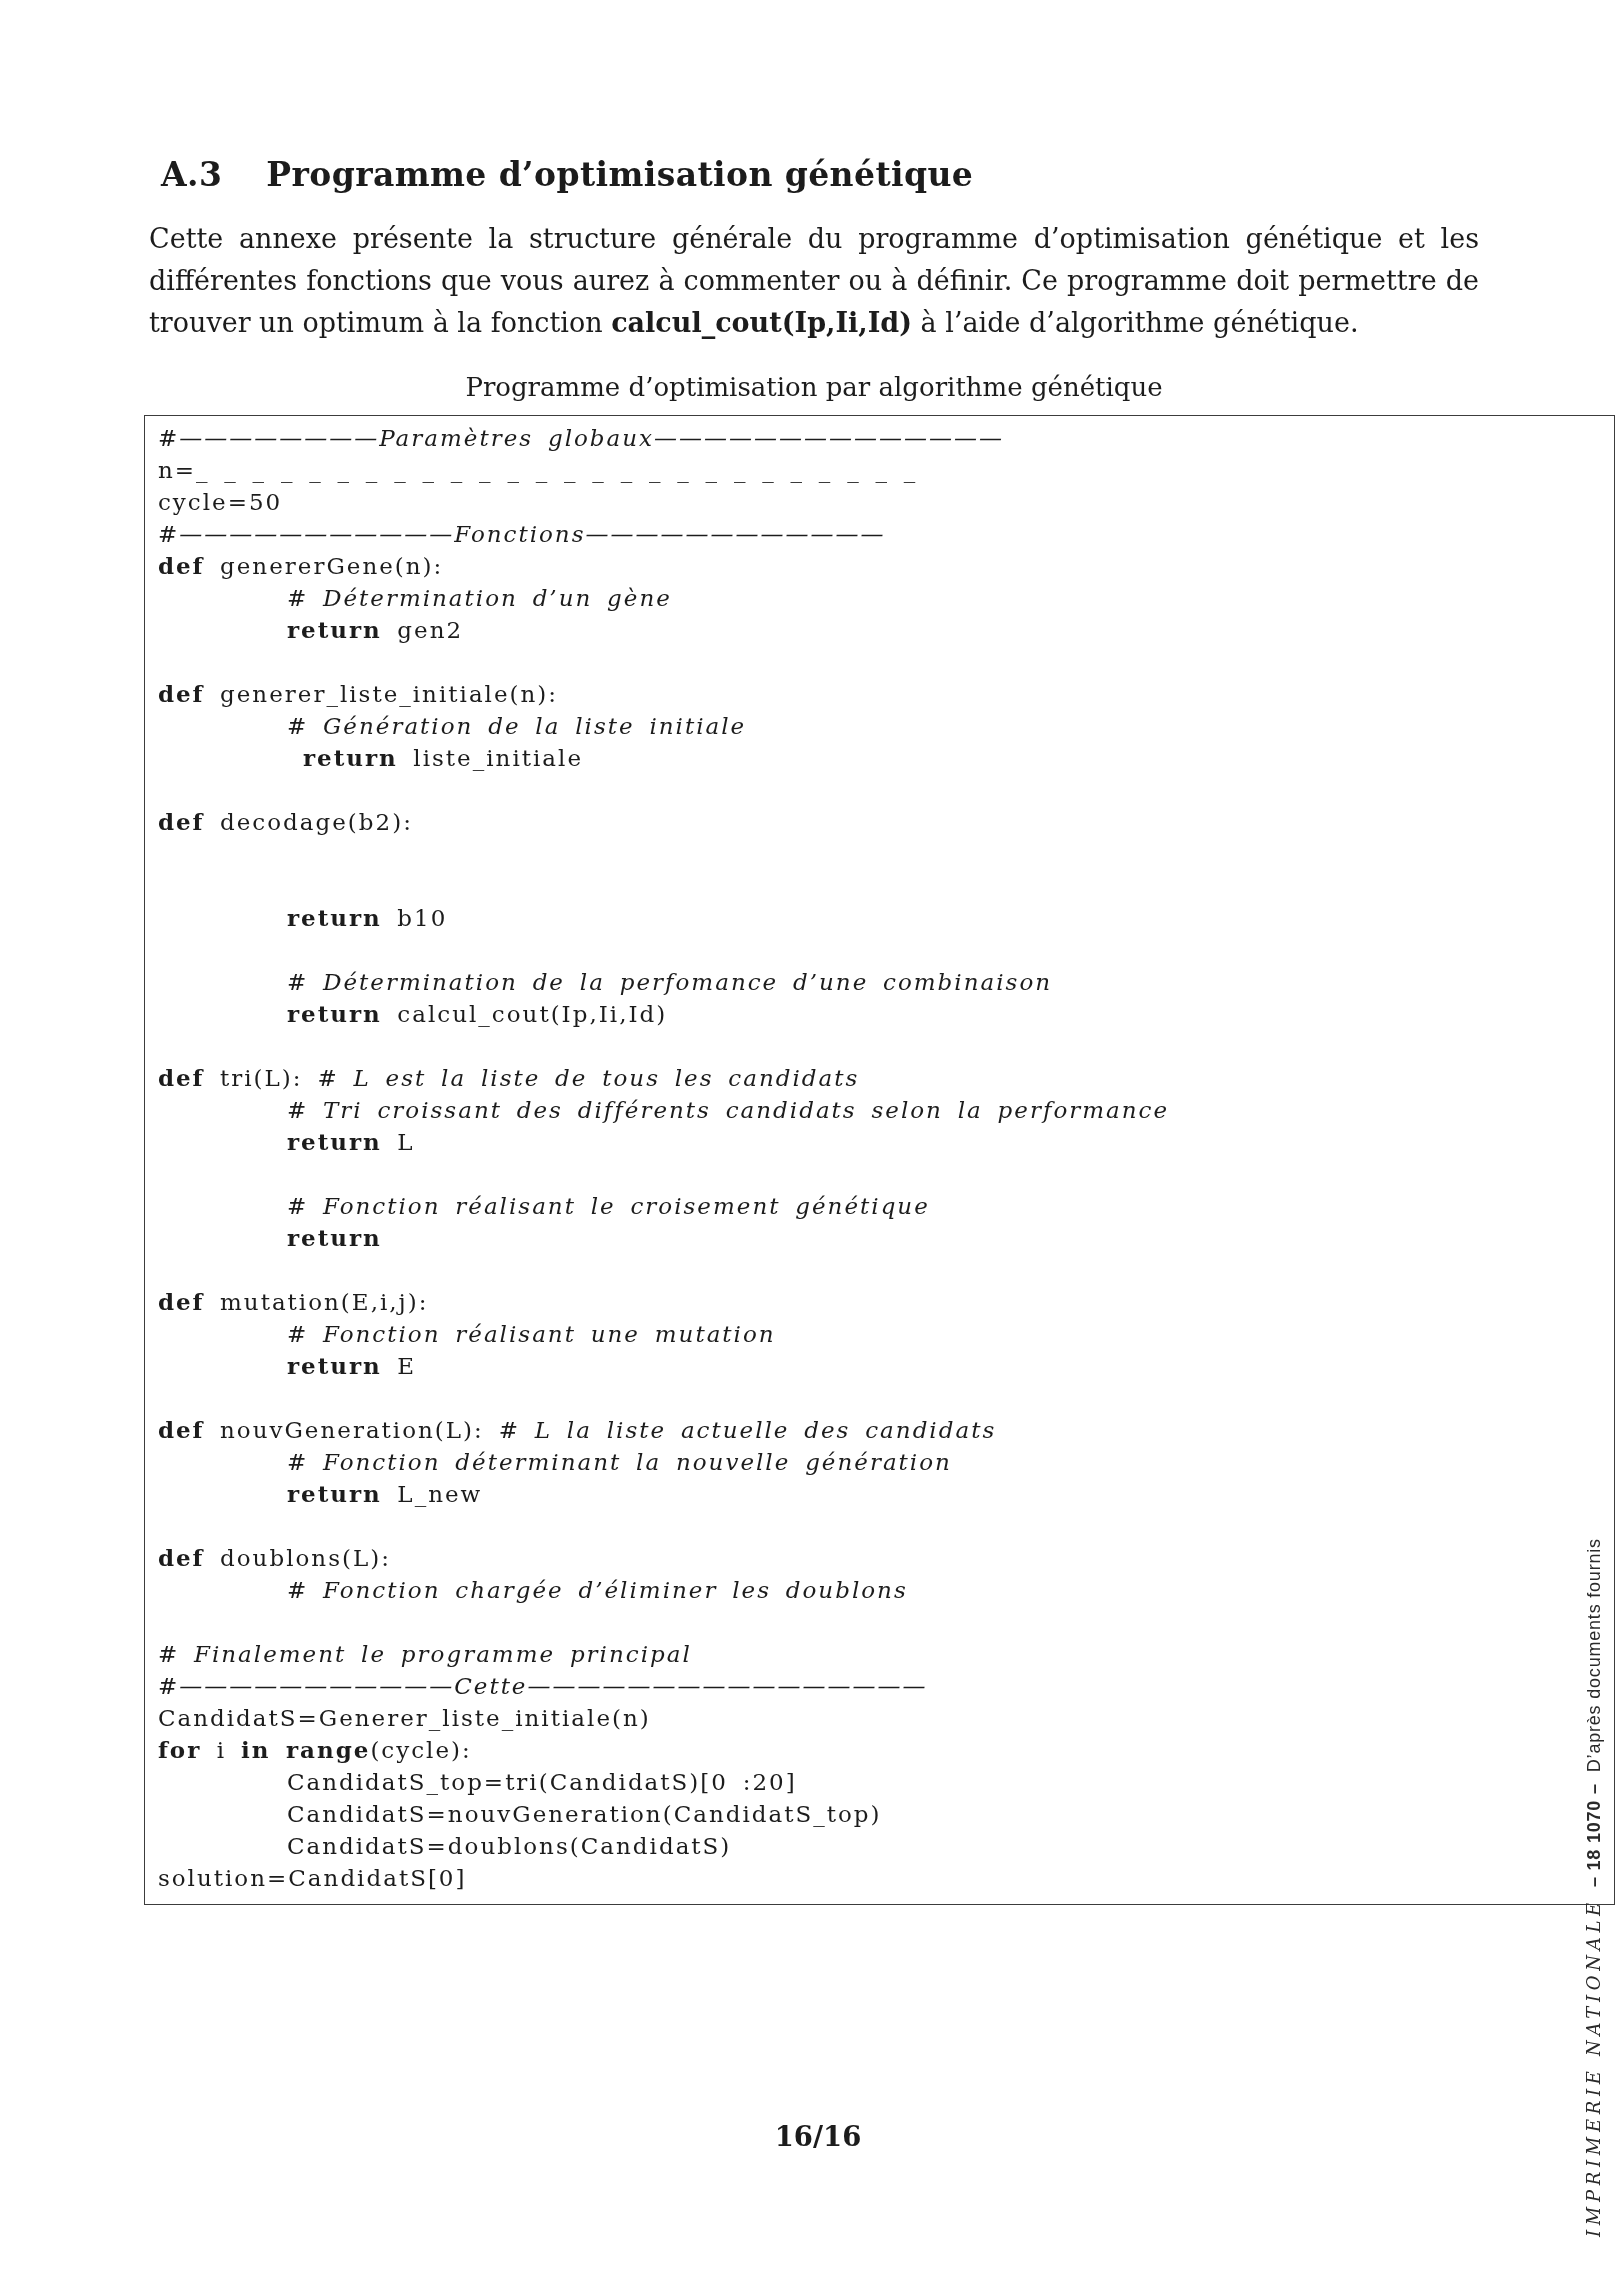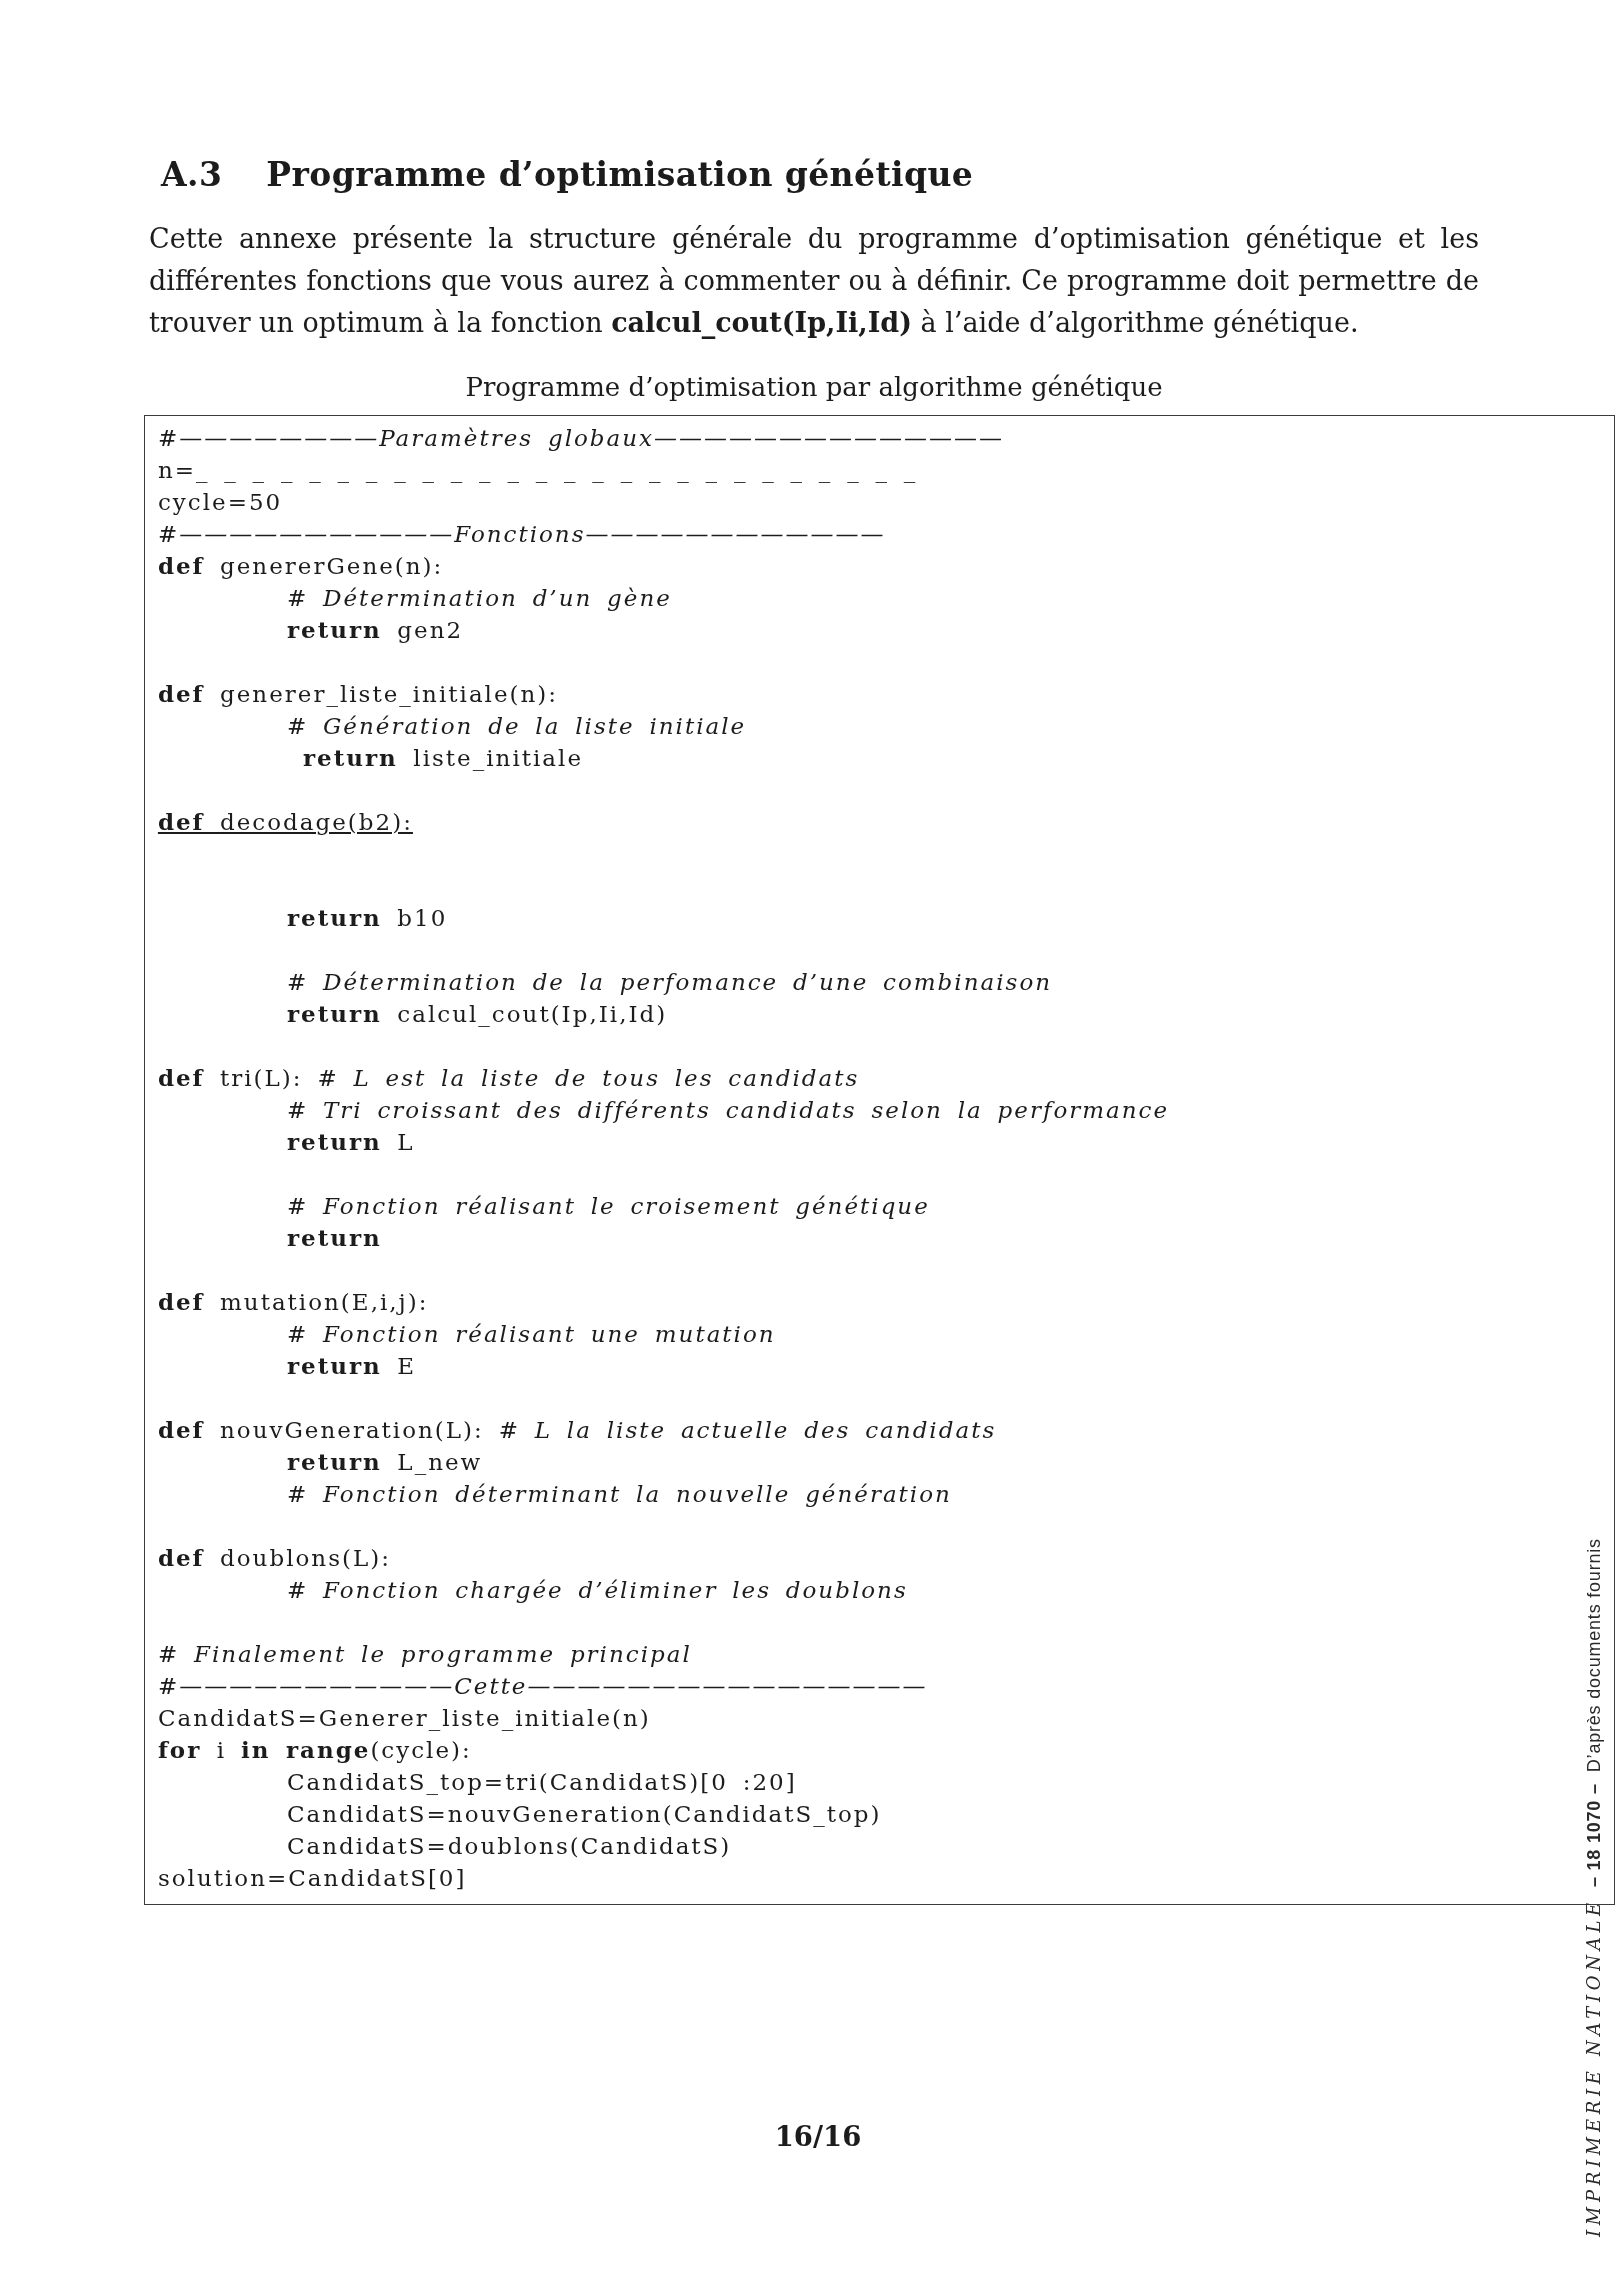--- a/index.html
+++ b/index.html
@@ -94,42 +94,42 @@
           <div class="code-line" style="padding-left: 0px;"><span class="seg-p">cycle=50</span></div>
           <div class="code-line" style="padding-left: 0px;"><span class="seg-c">#———————————Fonctions————————————</span></div>
           <div class="code-line" style="padding-left: 0px;"><span class="seg-k">def </span><span class="seg-p">genererGene(n):</span></div>
           <div class="code-line" style="padding-left: 129px;"><span class="seg-c"># Détermination d’un gène</span></div>
           <div class="code-line" style="padding-left: 129px;"><span class="seg-k">return </span><span class="seg-p">gen2</span></div>
           <div class="code-line" style="padding-left: 0px;">&nbsp;</div>
           <div class="code-line" style="padding-left: 0px;"><span class="seg-k">def </span><span class="seg-p">generer_liste_initiale(n):</span></div>
           <div class="code-line" style="padding-left: 129px;"><span class="seg-c"># Génération de la liste initiale</span></div>
           <div class="code-line" style="padding-left: 145px;"><span class="seg-k">return </span><span class="seg-p">liste_initiale</span></div>
           <div class="code-line" style="padding-left: 0px;">&nbsp;</div>
-          <div class="code-line" style="padding-left: 0px; text-decoration: underline;"><span class="seg-k">def </span><span class="seg-p">decodage(b2):</span></div>
+          <div class="code-line" style="padding-left: 0px;"><span class="seg-k">def </span><span class="seg-p">decodage(b2):</span></div>
           <div class="code-line" style="padding-left: 0px;">&nbsp;</div>
           <div class="code-line" style="padding-left: 0px;">&nbsp;</div>
           <div class="code-line" style="padding-left: 129px;"><span class="seg-k">return </span><span class="seg-p">b10</span></div>
           <div class="code-line" style="padding-left: 0px;">&nbsp;</div>
           <div class="code-line" style="padding-left: 129px;"><span class="seg-c"># Détermination de la perfomance d’une combinaison</span></div>
           <div class="code-line" style="padding-left: 129px;"><span class="seg-k">return </span><span class="seg-p">calcul_cout(Ip,Ii,Id)</span></div>
           <div class="code-line" style="padding-left: 0px;">&nbsp;</div>
           <div class="code-line" style="padding-left: 0px;"><span class="seg-k">def </span><span class="seg-p">tri(L): </span><span class="seg-c"># L est la liste de tous les candidats</span></div>
           <div class="code-line" style="padding-left: 129px;"><span class="seg-c"># Tri croissant des différents candidats selon la performance</span></div>
           <div class="code-line" style="padding-left: 129px;"><span class="seg-k">return </span><span class="seg-p">L</span></div>
           <div class="code-line" style="padding-left: 0px;">&nbsp;</div>
           <div class="code-line" style="padding-left: 129px;"><span class="seg-c"># Fonction réalisant le croisement génétique</span></div>
           <div class="code-line" style="padding-left: 129px;"><span class="seg-k">return</span></div>
           <div class="code-line" style="padding-left: 0px;">&nbsp;</div>
           <div class="code-line" style="padding-left: 0px;"><span class="seg-k">def </span><span class="seg-p">mutation(E,i,j):</span></div>
           <div class="code-line" style="padding-left: 129px;"><span class="seg-c"># Fonction réalisant une mutation</span></div>
           <div class="code-line" style="padding-left: 129px;"><span class="seg-k">return </span><span class="seg-p">E</span></div>
           <div class="code-line" style="padding-left: 0px;">&nbsp;</div>
           <div class="code-line" style="padding-left: 0px;"><span class="seg-k">def </span><span class="seg-p">nouvGeneration(L): </span><span class="seg-c"># L la liste actuelle des candidats</span></div>
+          <div class="code-line" style="padding-left: 129px;"><span class="seg-c"># Fonction déterminant la nouvelle génération</span></div>
           <div class="code-line" style="padding-left: 129px;"><span class="seg-k">return </span><span class="seg-p">L_new</span></div>
-          <div class="code-line" style="padding-left: 129px;"><span class="seg-c"># Fonction déterminant la nouvelle génération</span></div>
           <div class="code-line" style="padding-left: 0px;">&nbsp;</div>
           <div class="code-line" style="padding-left: 0px;"><span class="seg-k">def </span><span class="seg-p">doublons(L):</span></div>
           <div class="code-line" style="padding-left: 129px;"><span class="seg-c"># Fonction chargée d’éliminer les doublons</span></div>
           <div class="code-line" style="padding-left: 0px;">&nbsp;</div>
           <div class="code-line" style="padding-left: 0px;"><span class="seg-c"># Finalement le programme principal</span></div>
           <div class="code-line" style="padding-left: 0px;"><span class="seg-c">#———————————Cette————————————————</span></div>
           <div class="code-line" style="padding-left: 0px;"><span class="seg-p">CandidatS=Generer_liste_initiale(n)</span></div>
           <div class="code-line" style="padding-left: 0px;"><span class="seg-k">for </span><span class="seg-p">i </span><span class="seg-k">in range</span><span class="seg-p">(cycle):</span></div>
           <div class="code-line" style="padding-left: 129px;"><span class="seg-p">CandidatS_top=tri(CandidatS)[0 :20]</span></div>
           <div class="code-line" style="padding-left: 129px;"><span class="seg-p">CandidatS=nouvGeneration(CandidatS_top)</span></div>

